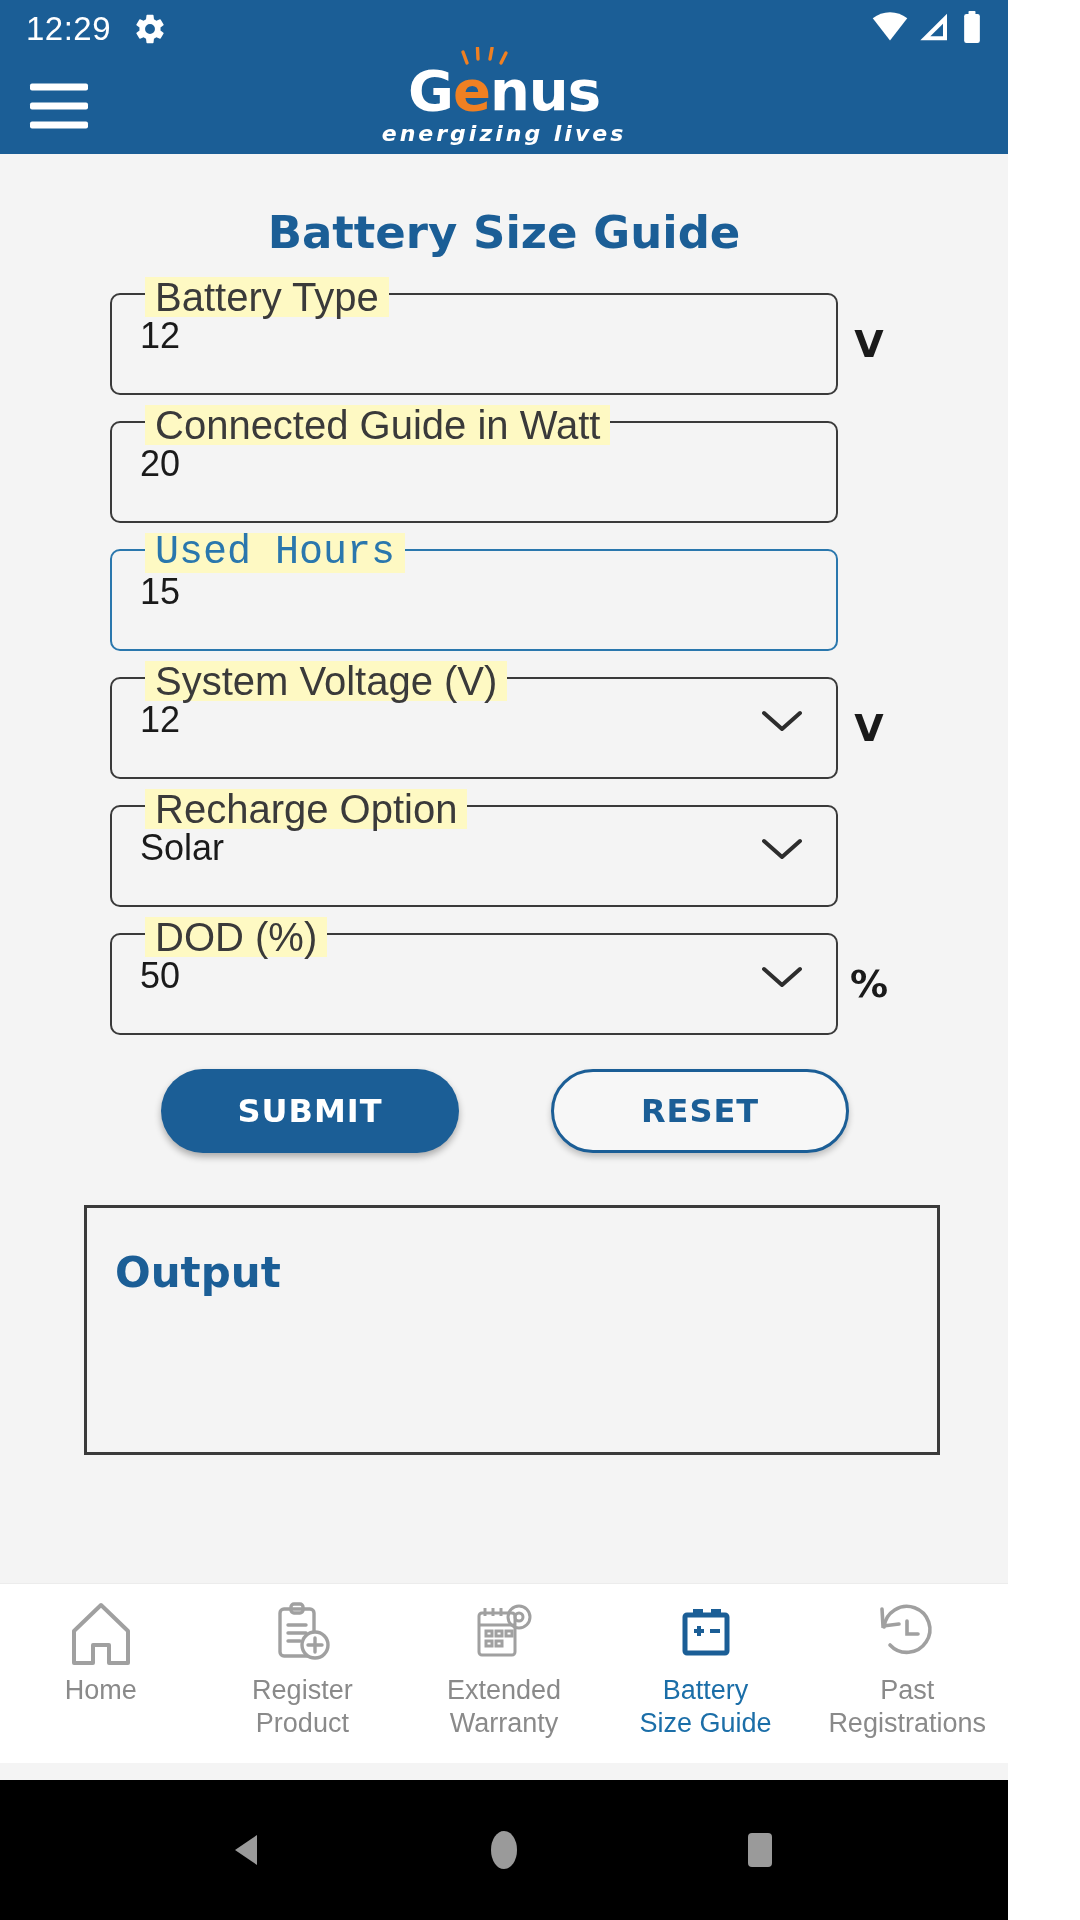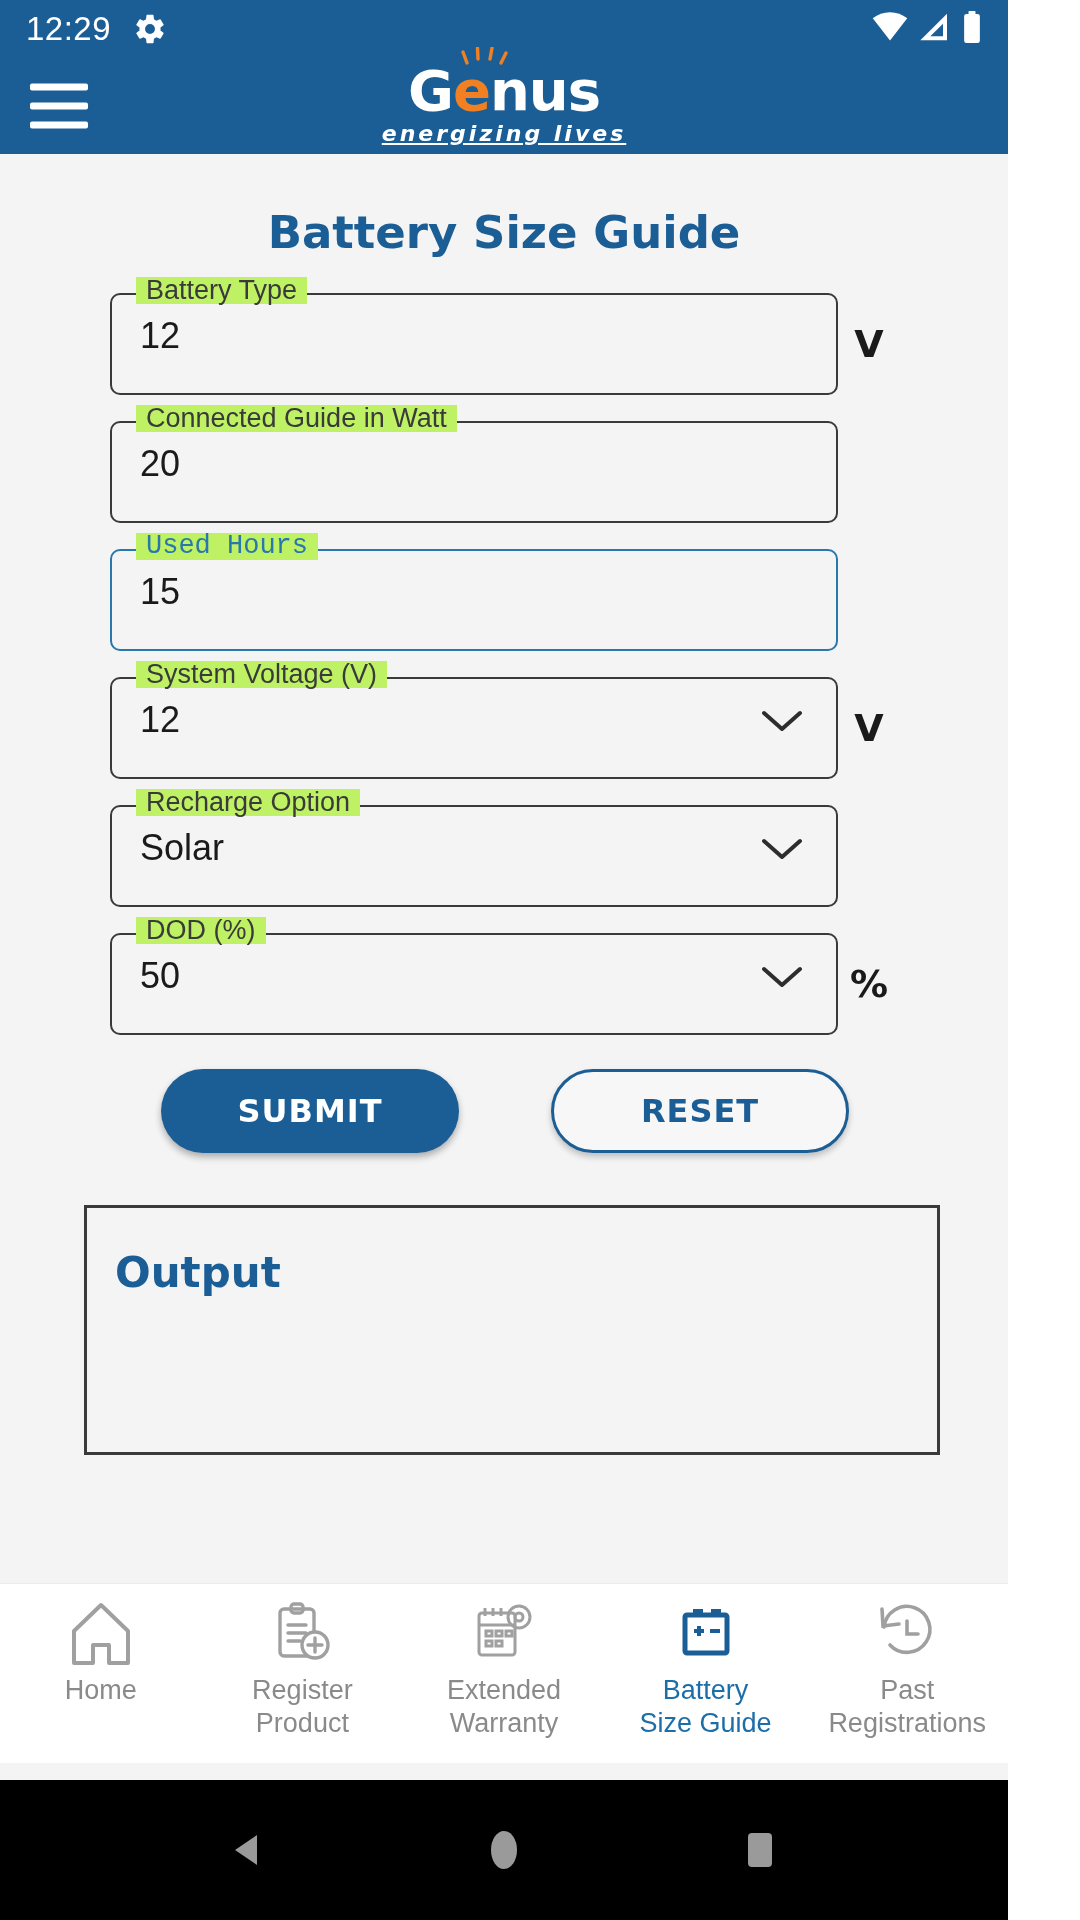--- a/index.html
+++ b/index.html
@@ -101,21 +101,20 @@
     height: 22px;
   }
   .brand-tag {
     font-size: 22px;
     color: #ffffff;
     font-style: italic;
     font-weight: 700;
     letter-spacing: 3px;
     margin-top: 4px;
     font-family: "DejaVu Sans", sans-serif;
-    text-decoration: underline;
   }
 
   
   .content {
     flex: 1 1 auto;
     background: #f4f4f4;
     overflow: hidden;
     position: relative;
   }
 
@@ -151,24 +150,24 @@
     align-items: center;
     padding: 0 28px;
   }
   .field.focused {
     border-color: #2a77ad;
   }
 
   .field-legend {
     position: absolute;
     top: -18px;
-    left: 24px;
-    background: #bef264;
+    left: 33px;
+    background: #fef9c3;
     padding: 0 10px;
-    font-size: 27px;
+    font-size: 40px;
     color: #3a3a3a;
     line-height: 1;
     white-space: nowrap;
   }
   .field.focused .field-legend {
     color: #2a77ad;
     font-family: Liberation Mono, monospace;
   }
 
   .field-value {

